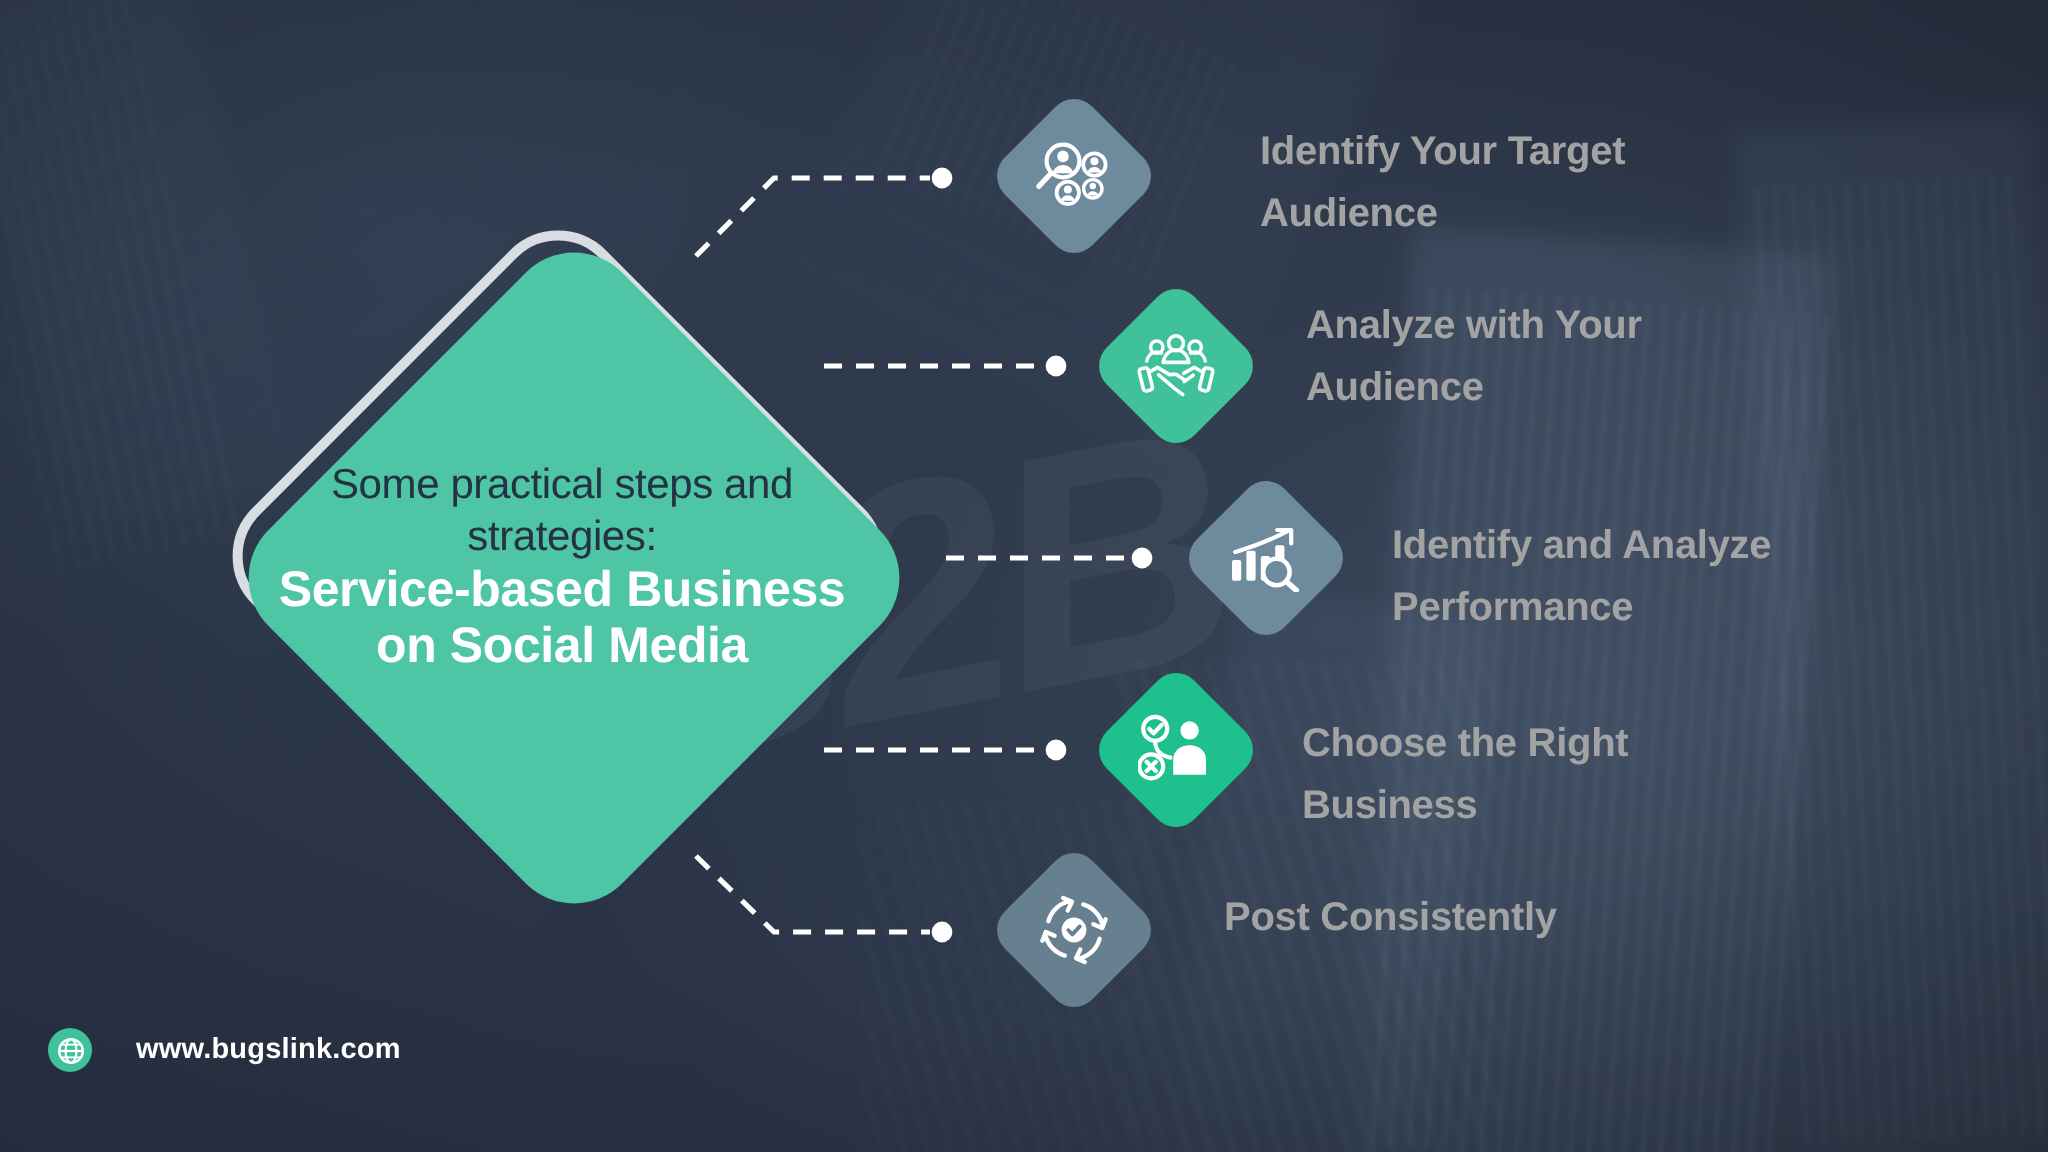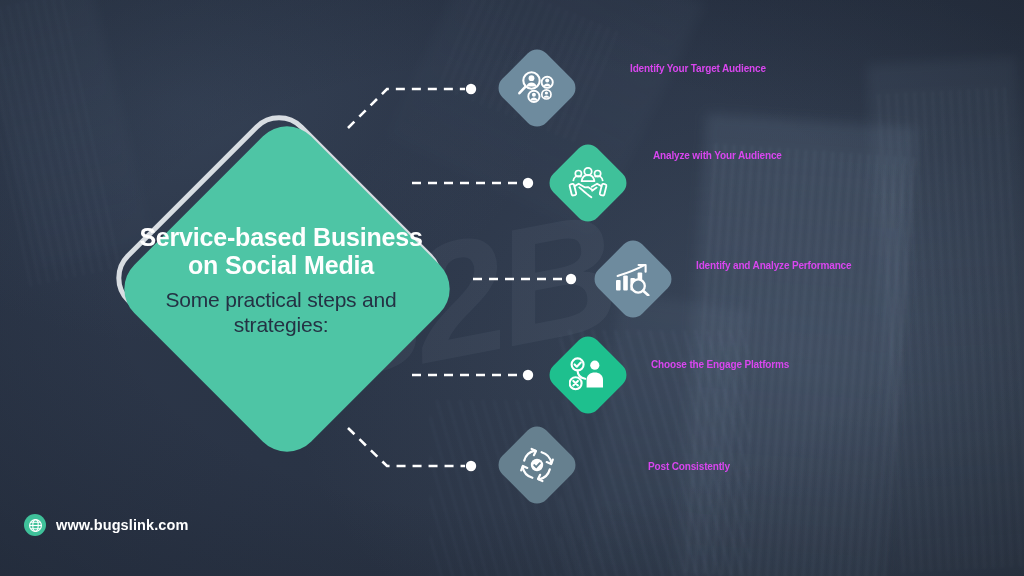--- a/index.html
+++ b/index.html
@@ -94,27 +94,27 @@
     border-radius:13px; transform:rotate(45deg);
     display:flex; align-items:center; justify-content:center;
   }
   .dia-inner { transform:rotate(-45deg); display:flex; align-items:center; justify-content:center; }
   .dia.teal { background:#3fc19a; }
   .dia.teal.bright { background:#1ec08e; }
   .dia.steel { background:#6e8b9e; }
   .dia.steel.dim { background:#66808f; }
   .step-label {
     position:absolute;
-    font-size:10px; font-weight:bold; color:#d946ef;
+    font-size:20px; font-weight:bold; color:#a3a3a3;
     line-height:1.55; letter-spacing:-0.15px;
     white-space:pre-line;
   }
 
   
-  #footer { position:absolute; left:24px; top:514px; display:flex; align-items:center; gap:10px; z-index:5; }
+  #footer { position:absolute; left:24px; top:514px; display:flex; align-items:center; gap:22px; z-index:5; }
   #footer-globe {
     width:22px; height:22px; border-radius:50%;
     background:#3fc19a; display:flex; align-items:center; justify-content:center;
   }
   #footer-url { font-size:14.5px; font-weight:bold; color:#ffffff; letter-spacing:0.1px; }
 </style>
 </head>
 <body>
 
 <div id="bg-layer">
@@ -152,22 +152,22 @@
   <circle cx="528" cy="375" r="5.2" fill="#ffffff"></circle>
 
   <polyline points="348,428 387,466 465,466" fill="none" stroke="#ffffff" stroke-width="2.6" stroke-dasharray="9 7" stroke-linecap="butt"></polyline>
   <circle cx="471" cy="466" r="5.2" fill="#ffffff"></circle>
 </svg>
 
 <div id="hero">
   <div id="hero-outline"></div>
   <div id="hero-diamond"></div>
   <div id="hero-text">
+    <div id="hero-sub">Some practical steps and strategies:</div>
     <div id="hero-title">Service-based Business on Social Media</div>
-    <div id="hero-sub">Some practical steps and strategies:</div>
   </div>
 </div>
 
 <div class="step" style="left:0; top:0;">
   <div class="dia steel" style="left:506px; top:57px;">
     <div class="dia-inner">
       <svg width="40" height="36" viewBox="0 0 40 36" fill="none">
         <circle cx="14.5" cy="10.5" r="8.2" stroke="#fff" stroke-width="2.1"></circle>
         <circle cx="14.5" cy="8.2" r="2.9" fill="#fff"></circle>
         <path d="M9.3 16.6c0.7-2.6 2.7-4.1 5.2-4.1s4.5 1.5 5.2 4.1" fill="#fff"></path>
@@ -234,41 +234,41 @@
         <circle cx="25.8" cy="8.2" r="4.6" fill="#fff"></circle>
         <path d="M17.6 30.4v-7.6c0-4.5 3.6-7.2 8.2-7.2s8.2 2.7 8.2 7.2v7.6z" fill="#fff"></path>
         <circle cx="8.6" cy="7.4" r="6.0" stroke="#fff" stroke-width="2.1"></circle>
         <path d="M5.6 7.4l2.2 2.3 4.0-4.2" stroke="#fff" stroke-width="2.1" stroke-linecap="round" stroke-linejoin="round"></path>
         <circle cx="6.6" cy="26.2" r="6.0" stroke="#fff" stroke-width="2.1"></circle>
         <path d="M4.3 23.9l4.6 4.6M8.9 23.9l-4.6 4.6" stroke="#fff" stroke-width="2.1" stroke-linecap="round"></path>
         <path d="M8.6 13.8c0 4.6 3.2 7.2 7.6 8.0" stroke="#fff" stroke-width="2.1" stroke-linecap="round" fill="none"></path>
       </svg>
     </div>
   </div>
-  <div class="step-label" style="left:651px; top:357px; width:215px;">Choose the Engage Platforms</div>
+  <div class="step-label" style="left:651px; top:357px; width:215px;">Choose the Right Business</div>
 </div>
 
 <div class="step" style="left:0; top:0;">
   <div class="dia steel dim" style="left:506px; top:434px;">
     <div class="dia-inner">
       <svg width="38" height="38" viewBox="0 0 38 38" fill="none">
         <path d="M6.2 14.6A14 14 0 0 1 17.0 4.6" stroke="#fff" stroke-width="2.2" stroke-linecap="round" fill="none"></path>
         <path d="M13.6 3.0l4.4 1.9-2.1 4.3" stroke="#fff" stroke-width="2.2" stroke-linecap="round" stroke-linejoin="round" fill="none"></path>
         <path d="M23.6 6.2A14 14 0 0 1 33.4 17.0" stroke="#fff" stroke-width="2.2" stroke-linecap="round" fill="none"></path>
         <path d="M34.8 13.6l-1.7 4.4-4.4-1.9" stroke="#fff" stroke-width="2.2" stroke-linecap="round" stroke-linejoin="round" fill="none"></path>
         <path d="M31.8 23.4A14 14 0 0 1 21.0 33.4" stroke="#fff" stroke-width="2.2" stroke-linecap="round" fill="none"></path>
         <path d="M24.4 35.0l-4.4-1.9 2.1-4.3" stroke="#fff" stroke-width="2.2" stroke-linecap="round" stroke-linejoin="round" fill="none"></path>
         <path d="M14.4 31.8A14 14 0 0 1 4.6 21.0" stroke="#fff" stroke-width="2.2" stroke-linecap="round" fill="none"></path>
         <path d="M3.2 24.4l1.7-4.4 4.4 1.9" stroke="#fff" stroke-width="2.2" stroke-linecap="round" stroke-linejoin="round" fill="none"></path>
         <circle cx="19" cy="19" r="6.2" fill="#fff"></circle>
         <path d="M16.2 19.1l2.0 2.1 3.7-4.0" stroke="#66808f" stroke-width="1.9" stroke-linecap="round" stroke-linejoin="round" fill="none"></path>
       </svg>
     </div>
   </div>
-  <div class="step-label" style="left:612px; top:459px; width:215px;margin-left:36px;">Post Consistently</div>
+  <div class="step-label" style="left:612px; top:444px; width:215px;">Post Consistently</div>
 </div>
 
 <div id="footer">
   <div id="footer-globe">
     <svg width="15" height="15" viewBox="0 0 16 16" fill="none">
       <circle cx="8" cy="8" r="6.3" stroke="#fff" stroke-width="1.3"></circle>
       <ellipse cx="8" cy="8" rx="2.9" ry="6.3" stroke="#fff" stroke-width="1.2"></ellipse>
       <line x1="1.8" y1="8" x2="14.2" y2="8" stroke="#fff" stroke-width="1.2"></line>
       <line x1="2.9" y1="4.6" x2="13.1" y2="4.6" stroke="#fff" stroke-width="1.0"></line>
       <line x1="2.9" y1="11.4" x2="13.1" y2="11.4" stroke="#fff" stroke-width="1.0"></line>

